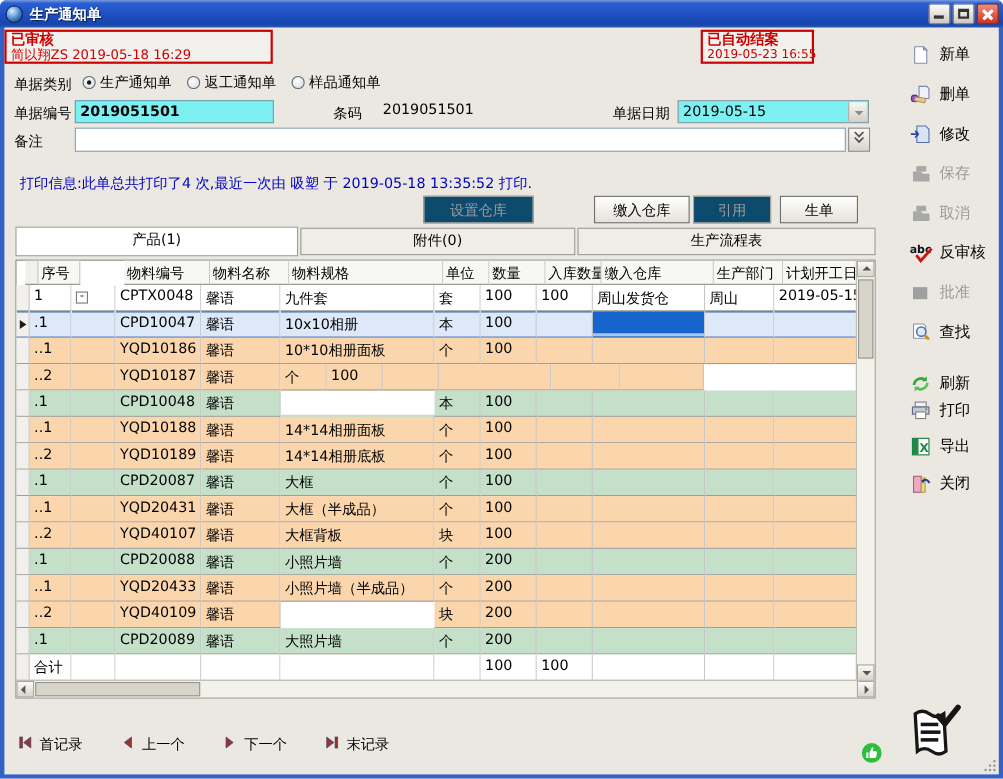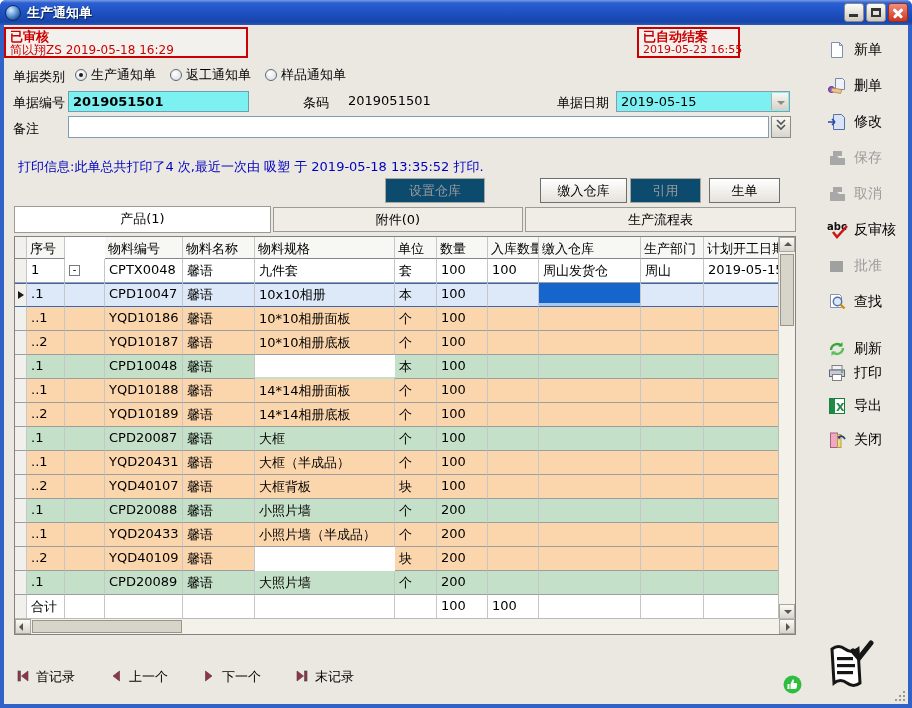--- a/index.html
+++ b/index.html
@@ -45,21 +45,21 @@
   #print-info { position:absolute; left:14px; top:133px; color:#0000c0; font-size:13px; white-space:nowrap; }
 
   .abtn { position:absolute; top:153px; height:25px; font-size:13px; font-family:"DejaVu Sans",sans-serif;
     border:1px solid #6e6e6e; background:linear-gradient(#ffffff,#e4e2da); cursor:pointer; }
   .abtn.disabled { background:#0c4a6e; color:#9b9b9b; border-color:#a8a8a2; cursor:default; }
 
   .tab { position:absolute; top:182px; height:25px; border:1px solid #9a9a96; background:#efede6; text-align:center; line-height:23px; font-size:13px; cursor:pointer; }
   .tab.active { background:#fff; top:181px; height:27px; z-index:2; }
 
   #grid { position:absolute; left:10px; top:211px; width:782px; height:399px; background:#fff; border:1px solid #828282; }
-  .ghead { display:flex; height:22px; }
+  .ghead { display:flex; height:22px;justify-content:center; }
   .hcell { flex:0 0 auto; background:#f7f7f3; border-right:1px solid #c6c6c6; border-bottom:1px solid #858585; padding:3px 3px 0; font-size:13px; white-space:nowrap; overflow:hidden; }
   .trow { display:flex; height:24px; }
   .cell { flex:0 0 auto; border-right:1px solid #c6c6c6; border-bottom:1px solid #9e9e9e; padding:3px 4px 0; font-size:13px; white-space:nowrap; overflow:hidden; background:#fff; }
   .ind { background:#f1f0ec !important; padding:0; position:relative; }
   .bg-peach .cell { background:#fbd6ad; }
   .bg-green .cell { background:#c5e0c9; }
   .bg-selected .cell { background:#dde9f8; border-bottom-color:#3868b0; box-shadow:inset 0 1px 0 #3868b0; }
   .selcell { background:#1565cd !important; box-shadow:inset 0 -3px 0 #a8c8f0 !important; }
   .row-arrow { position:absolute; left:3px; top:8px; width:0; height:0; border-left:6px solid #1a1a1a; border-top:4px solid transparent; border-bottom:4px solid transparent; }
   .expand-box { display:inline-block; width:11px; height:11px; border:1px solid #7a7a7a; background:#fff; line-height:8px; font-size:10px; text-align:center; vertical-align:1px; cursor:pointer; }
@@ -222,21 +222,20 @@
             <div class="cell" style="width: 102px;"></div>
             <div class="cell" style="width: 63px;"></div>
             <div class="cell" style="width: 76px;"></div>
           </div>
           <div class="trow bg-peach">
             <div class="cell ind" style="width: 12px;"></div>
             <div class="cell" style="width: 38px;">..2</div>
             <div class="cell" style="width: 40px;"></div>
             <div class="cell" style="width: 78px;">YQD10187</div>
             <div class="cell" style="width: 72px;">馨语</div>
-            <div class="cell" style="width: 140px;">10*10相册底板</div>
             <div class="cell" style="width: 42px;">个</div>
             <div class="cell" style="width: 51px;">100</div>
             <div class="cell" style="width: 51px;"></div>
             <div class="cell" style="width: 102px;"></div>
             <div class="cell" style="width: 63px;"></div>
             <div class="cell" style="width: 76px;"></div>
           </div>
           <div class="trow bg-green">
             <div class="cell ind" style="width: 12px;"></div>
             <div class="cell" style="width: 38px;">.1</div>

